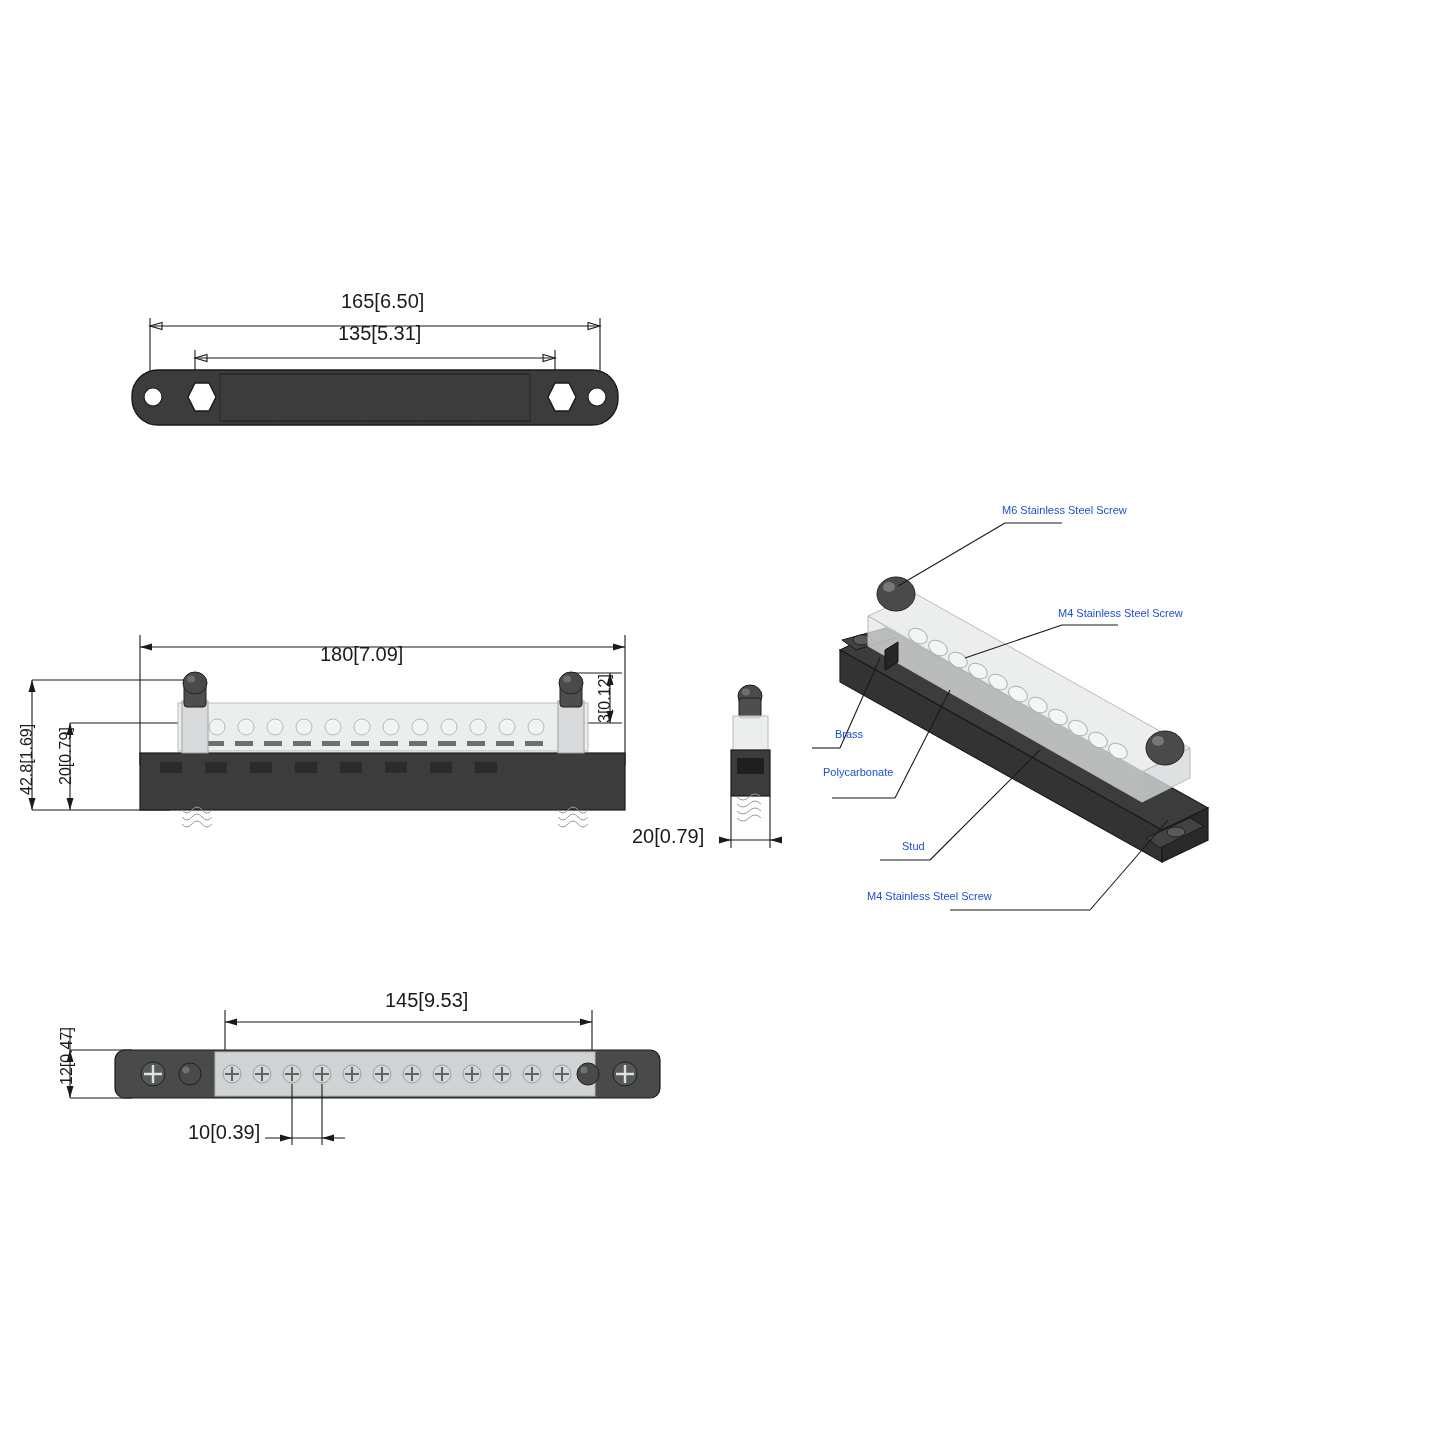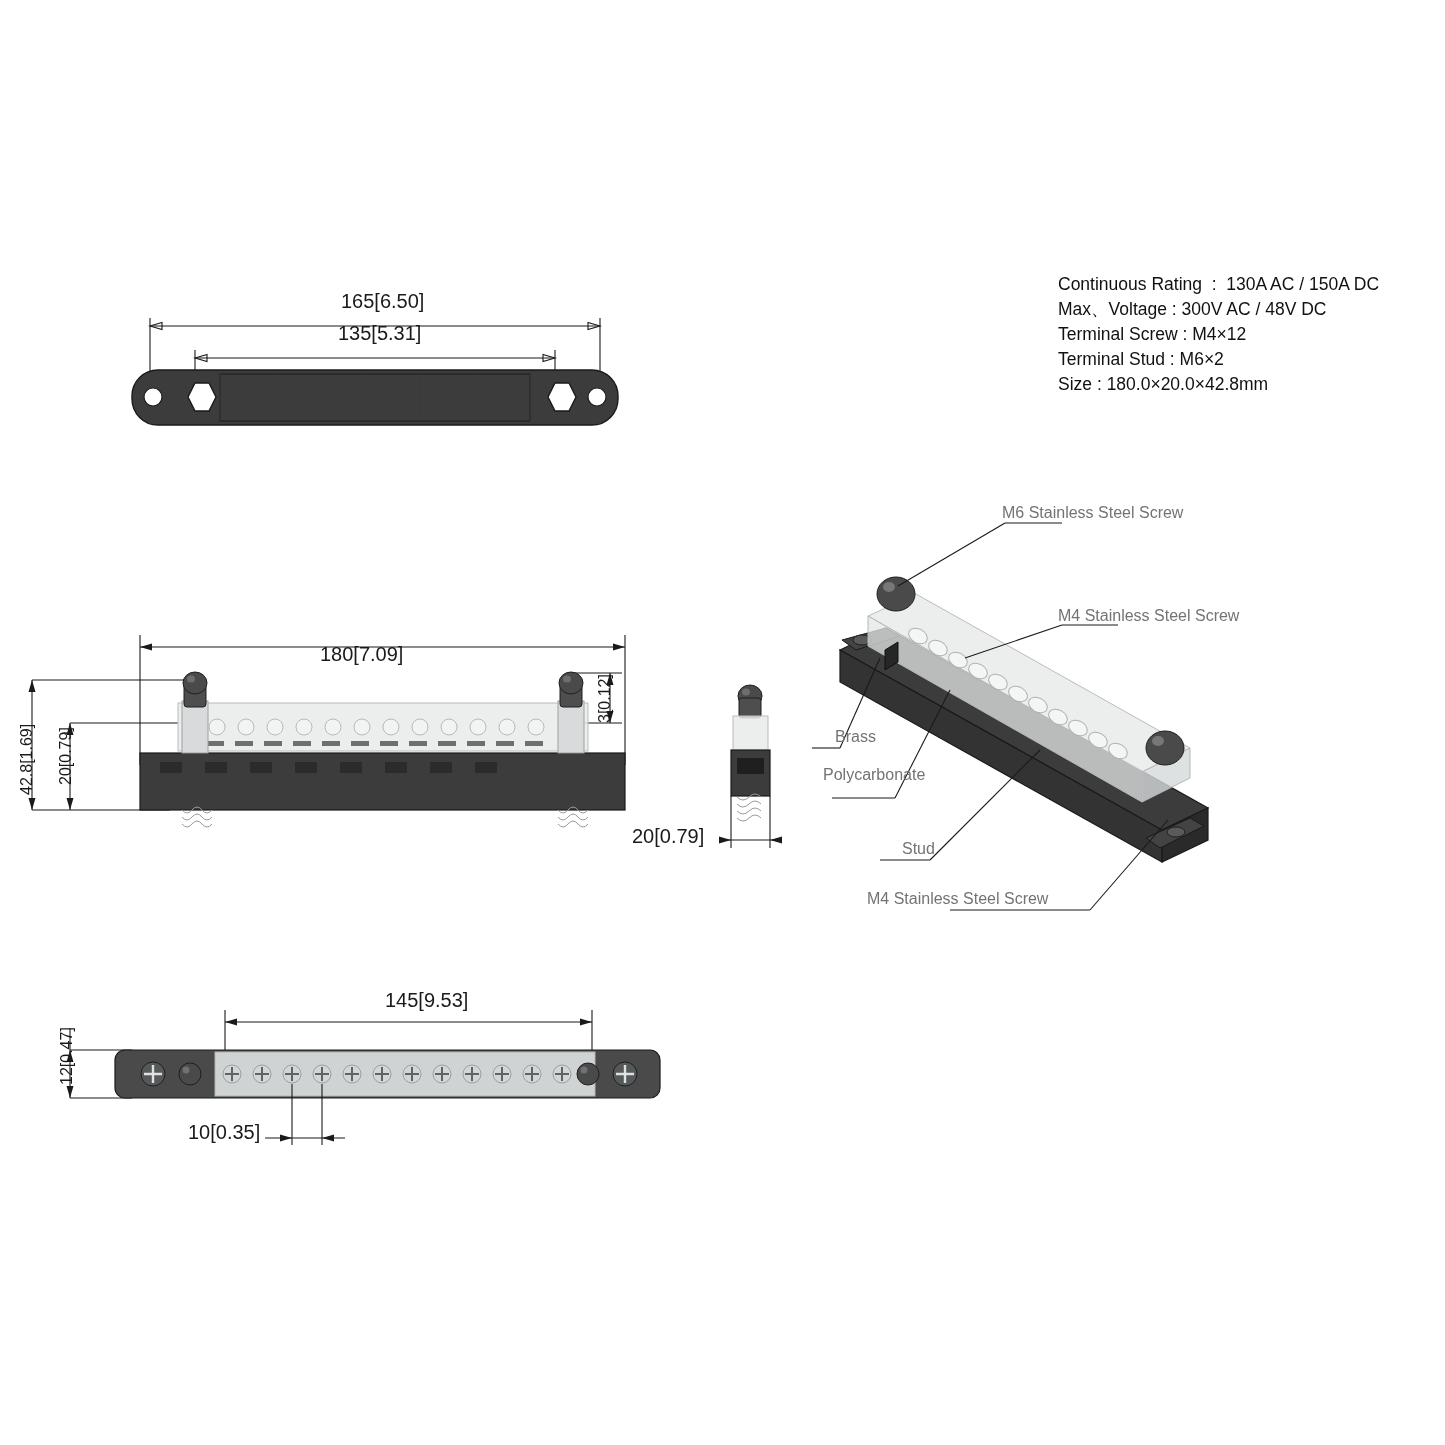--- a/index.html
+++ b/index.html
@@ -28,45 +28,38 @@
     white-space: pre;
   }
   .dim-label-v {
     color: #1a1a1a;
     font-size: 16px;
     white-space: pre;
     transform-origin: left top;
     transform: rotate(-90deg);
   }
   .callout-label {
-    color: #737373;
-    font-size: 16px;
+    color: #1d4ed8;
+    font-size: 11px;
     white-space: pre;
   }
   svg { display: block; }
   .ln { stroke: #1a1a1a; stroke-width: 1.1; fill: none; }
   .ln-thin { stroke: #3a3a3a; stroke-width: 0.9; fill: none; }
   .body-dark { fill: #3c3c3c; }
   .body-dark2 { fill: #4a4a4a; }
   .cover { fill: #e9eaea; fill-opacity: 0.85; stroke: #b9bcbc; stroke-width: 1; }
   .cover2 { fill: #dfe2e2; fill-opacity: 0.9; stroke: #b0b4b4; stroke-width: 1; }
   .hole { fill: #ffffff; stroke: #1f1f1f; stroke-width: 1.2; }
 </style>
 </head>
 <body>
 
 <div id="page">
 
-  <div class="abs" style="left:1058px; top:272px;">
-    <div class="spec-line">Continuous Rating  :  130A AC / 150A DC</div>
-    <div class="spec-line">Max、Voltage : 300V AC / 48V DC</div>
-    <div class="spec-line">Terminal Screw : M4×12</div>
-    <div class="spec-line">Terminal Stud : M6×2</div>
-    <div class="spec-line">Size : 180.0×20.0×42.8mm</div>
-  </div>
 
   <div class="abs" style="left:110px; top:280px;">
     <svg width="540" height="160" viewBox="0 0 540 160">
 
       <line class="ln" x1="40" y1="38" x2="40" y2="92"></line>
       <line class="ln" x1="490" y1="38" x2="490" y2="92"></line>
       <line class="ln" x1="40" y1="46" x2="490" y2="46"></line>
       <path class="ln" d="M40 46 L52 42.5 L52 49.5 Z" fill="#1a1a1a"></path>
       <path class="ln" d="M490 46 L478 42.5 L478 49.5 Z" fill="#1a1a1a"></path>
 
@@ -299,21 +292,21 @@
           </g>
       </g>
 
       <line class="ln" x1="252" y1="104" x2="252" y2="165"></line>
       <line class="ln" x1="282" y1="104" x2="282" y2="165"></line>
       <line class="ln" x1="225" y1="158" x2="305" y2="158"></line>
       <path d="M252 158 L240 154.5 L240 161.5 Z" fill="#1a1a1a"></path>
       <path d="M282 158 L294 154.5 L294 161.5 Z" fill="#1a1a1a"></path>
     </svg>
     <div class="dim-label abs" style="left:345px; top:9px;">145[9.53]</div>
-    <div class="dim-label abs" style="left:148px; top:141px;">10[0.35]</div>
+    <div class="dim-label abs" style="left:148px; top:141px;">10[0.39]</div>
     <div class="dim-label-v abs" style="left:18px; top:105px;">12[0.47]</div>
   </div>
 
   <div class="abs" style="left:790px; top:490px;">
     <svg width="560" height="460" viewBox="0 0 560 460">
 
       <polygon class="body-dark" points="50,160 372,340 418,318 96,138" stroke="#1a1a1a" stroke-width="1.2"></polygon>
       <polygon fill="#333333" points="50,160 372,340 372,372 50,192" stroke="#1a1a1a" stroke-width="1.2"></polygon>
       <polygon fill="#2a2a2a" points="372,340 418,318 418,350 372,372" stroke="#1a1a1a" stroke-width="1.2"></polygon>
 

